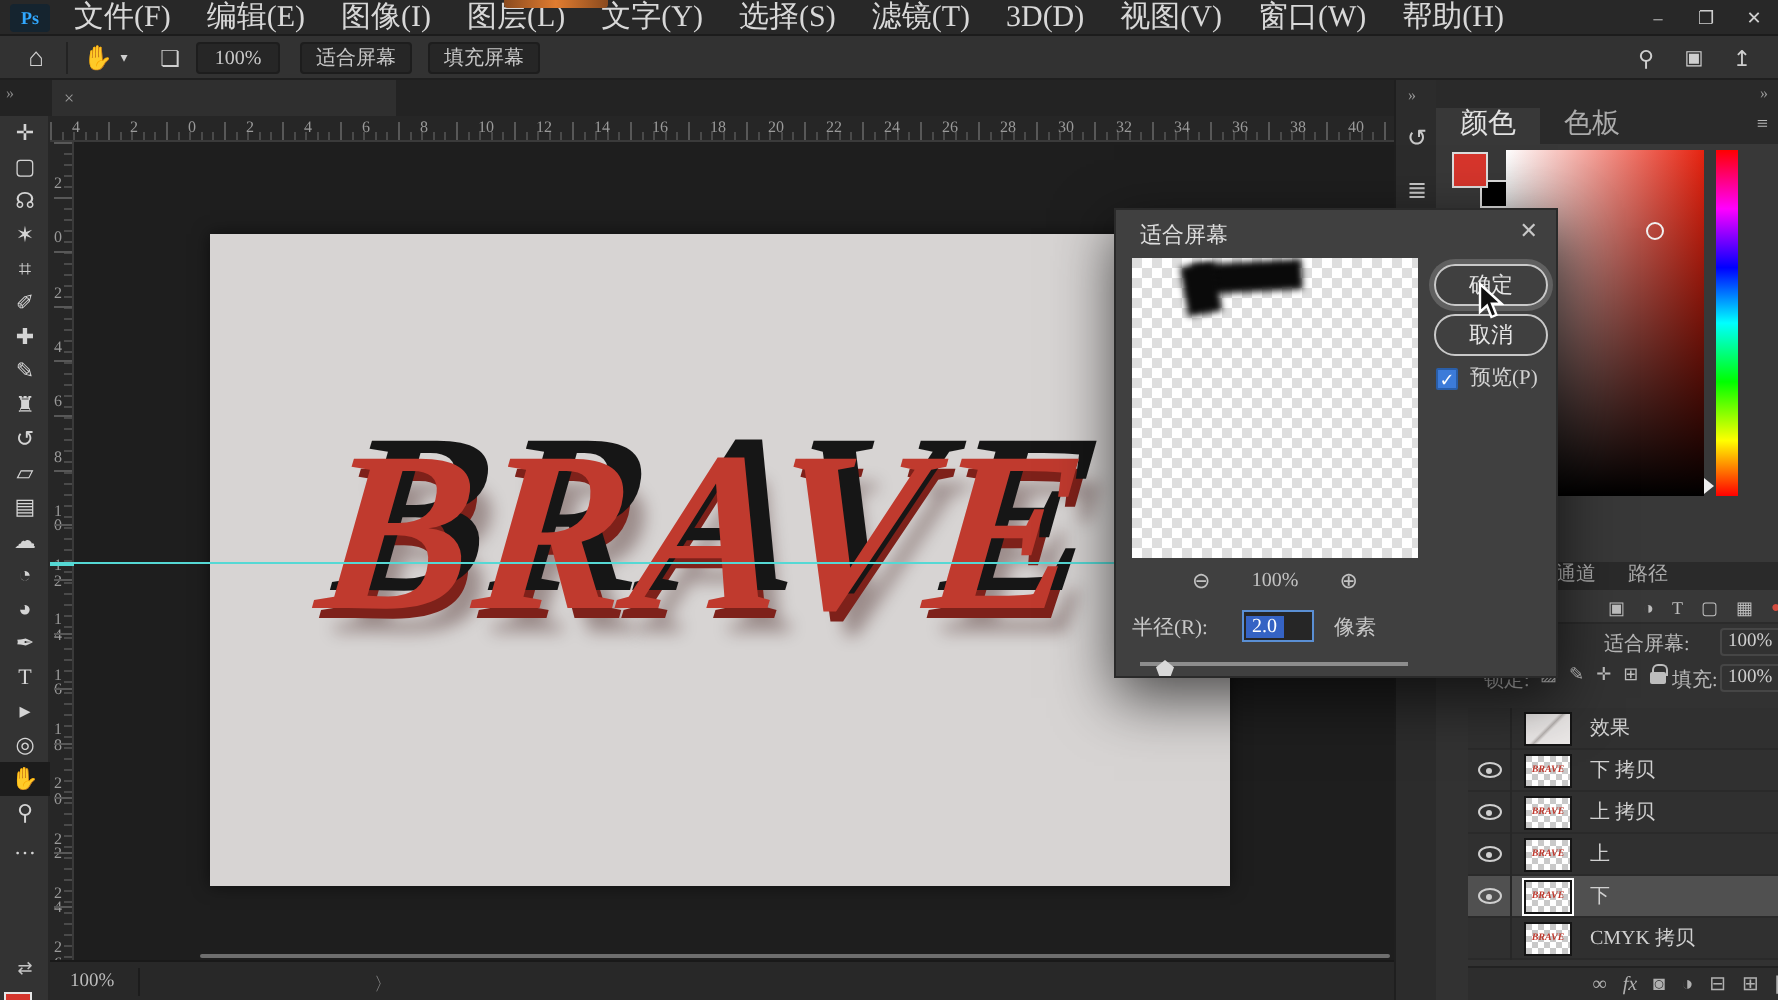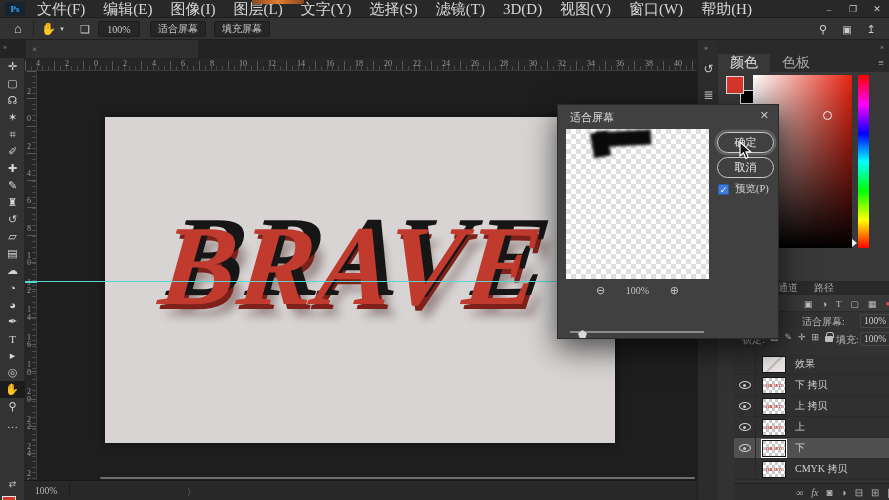--- a/index.html
+++ b/index.html
@@ -450,20 +450,27 @@
     <span class="dlg-close">✕</span>
     <div class="dlg-preview">
       <div class="blur-shape-a"></div>
       <div class="blur-shape-b"></div>
     </div>
     <div class="dlg-zoomrow">
       <span class="zoom-out">⊖</span>
       <span class="zoom-val">100%</span>
       <span class="zoom-in">⊕</span>
     </div>
+    <div class="dlg-radius">
+      <span class="radius-label">半径(R):</span>
+      <div class="radius-input">
+        <span class="radius-value">2.0</span>
+      </div>
+      <span class="radius-unit">像素</span>
+    </div>
     <div class="dlg-slider">
       <div class="slider-track"></div>
       <div class="slider-thumb"></div>
     </div>
     <div class="dlg-btn dlg-ok">确定</div>
     <div class="dlg-btn dlg-cancel">取消</div>
     <div class="dlg-preview-check">
       <span class="checkbox">✓</span>
       <span class="check-label">预览(P)</span>
     </div>

